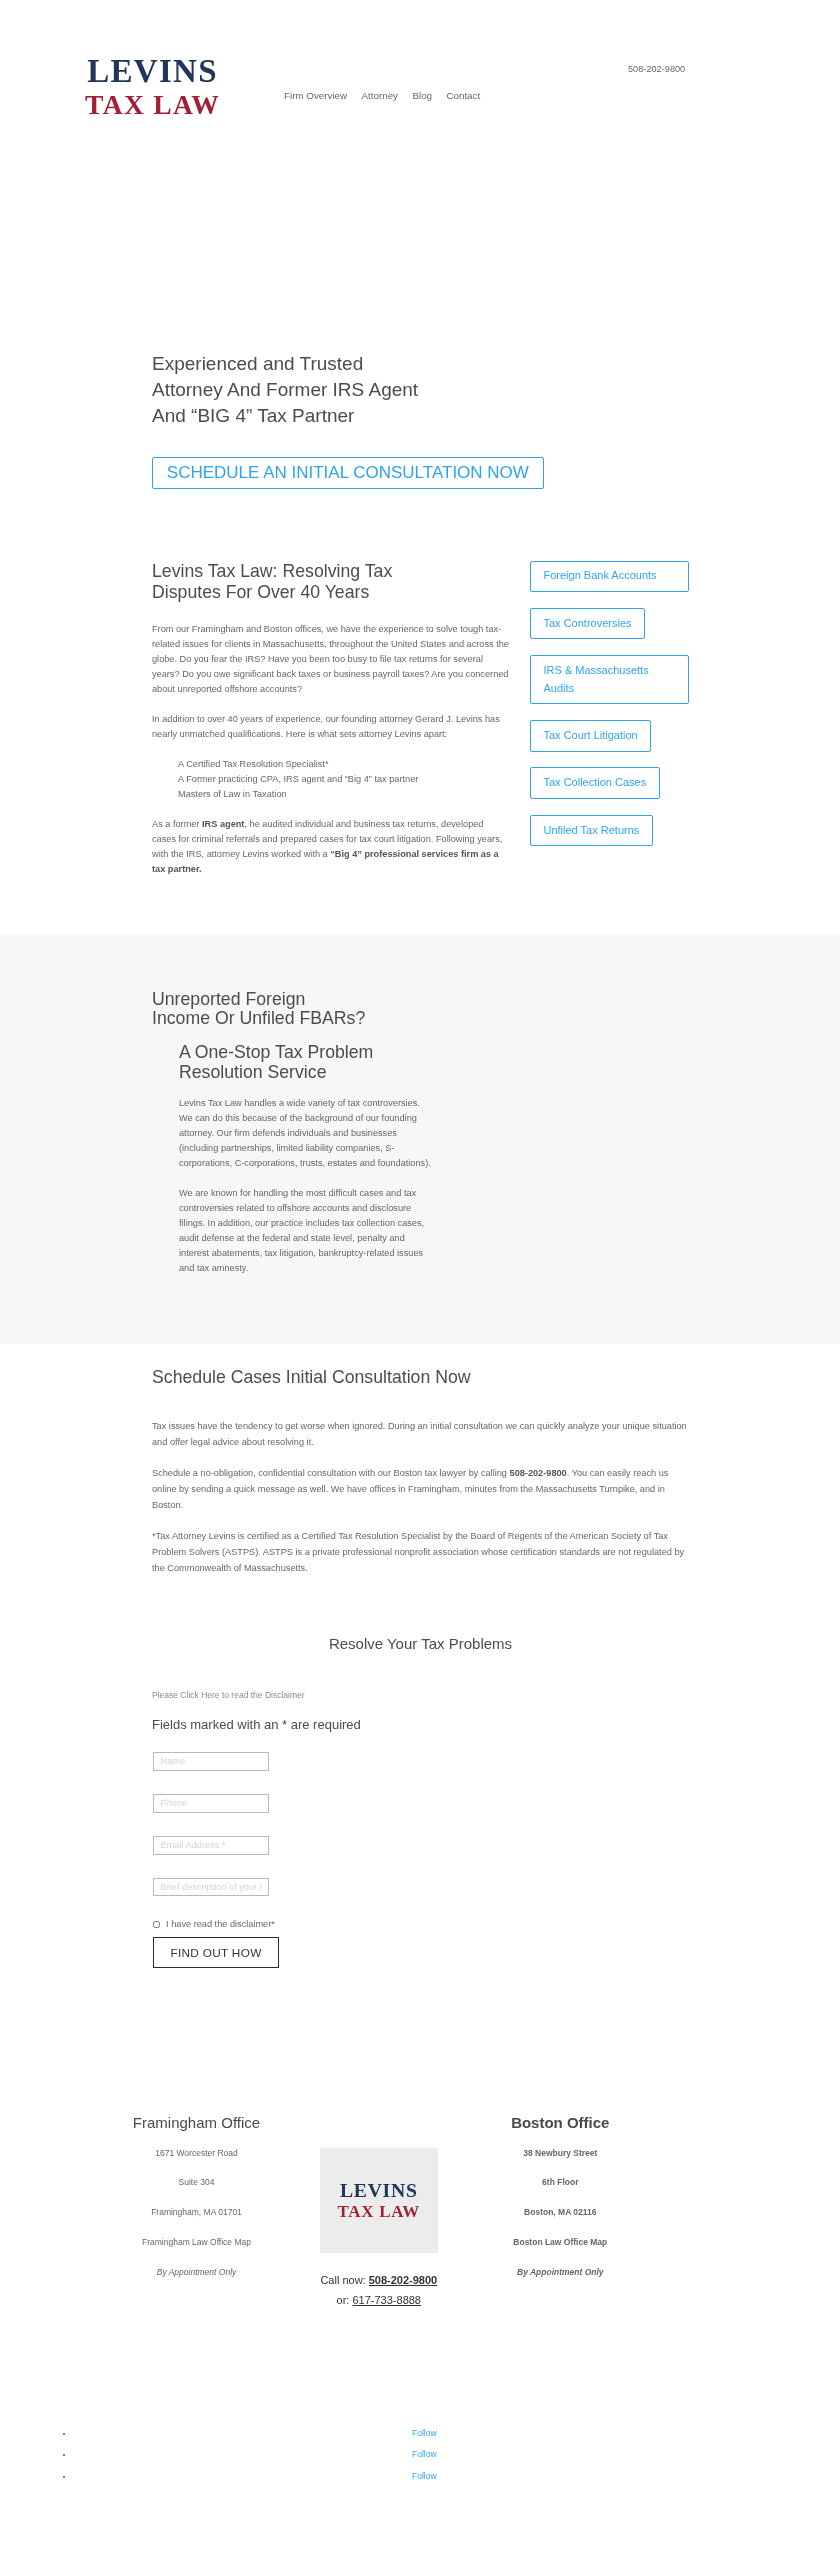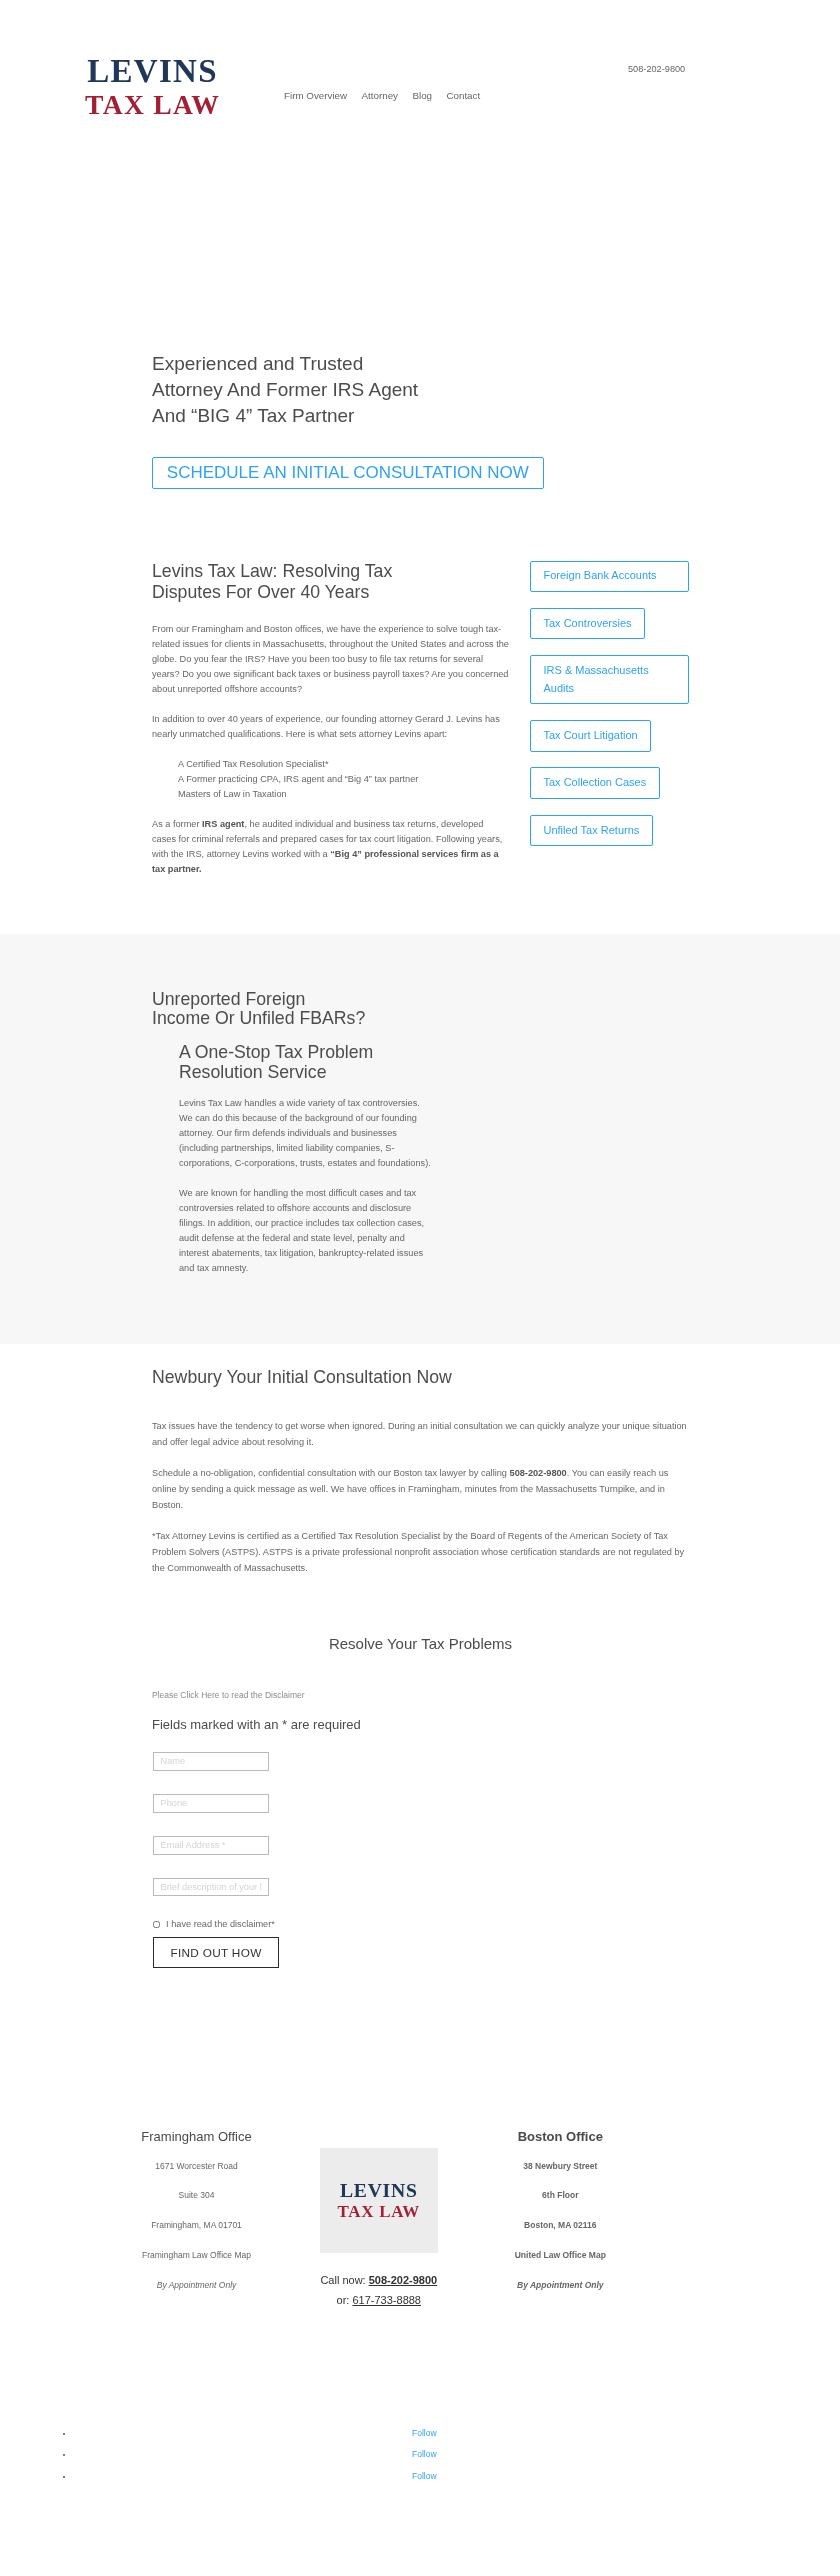--- a/index.html
+++ b/index.html
@@ -53,21 +53,21 @@
   .tinput::placeholder{color:#d4d4d4;opacity:1;}
   .check-row{display:flex;align-items:center;gap:5.9px;margin:4.6px 0 7.9px;font-size:9.2px;color:#666;}
   .check-row input{width:7.2px;height:7.2px;margin:0;}
   .submit-btn{border:1.3px solid #2b2b2b;background:#fff;padding:7.2px 16.4px;font-size:11.8px;letter-spacing:0.3px;color:#333;cursor:pointer;font-family:"Liberation Sans",sans-serif;}
 
   
   .footer{margin-top:146px;display:flex;}
   .f-col1{margin-left:85px;width:223px;text-align:center;}
   .f-col2{margin-left:11.8px;width:118px;text-align:center;}
   .f-col3{margin-left:11px;width:223px;text-align:center;font-weight:bold;}
-  .f-head{font-size:13px;color:#4a4a4a;margin-bottom:17px;margin-top:15px;}
+  .f-head{font-size:15px;color:#4a4a4a;margin-bottom:17px;}
   .f-line{font-size:8.5px;color:#666;margin-bottom:19.7px;}
   .f-line a{color:#666;}
   .f-italic{font-style:italic;}
   .f-logo-box{margin-top:34px;height:105px;background:#ececec;display:flex;flex-direction:column;justify-content:center;text-align:center;font-family:"Liberation Serif",serif;font-weight:bold;}
   .f-logo1{font-size:19.7px;line-height:21.7px;color:#20375a;letter-spacing:0.7px;}
   .f-logo2{font-size:17px;line-height:19px;color:#a31f34;letter-spacing:0.7px;}
   .call-block{margin-top:17px;font-size:11px;line-height:20.4px;color:#333;white-space:nowrap;}
   .call-block b u, .call-block u{color:#333;}
 
   
@@ -144,21 +144,21 @@
         <div>A One-Stop Tax Problem</div>
         <div>Resolution Service</div>
       </h2>
       <p class="body-p">Levins Tax Law handles a wide variety of tax controversies. We can do this because of the background of our founding attorney. Our firm defends individuals and businesses (including partnerships, limited liability companies, S-corporations, C-corporations, trusts, estates and foundations).</p>
       <p class="body-p">We are known for handling the most difficult cases and tax controversies related to offshore accounts and disclosure filings. In addition, our practice includes tax collection cases, audit defense at the federal and state level, penalty and interest abatements, tax litigation, bankruptcy-related issues and tax amnesty.</p>
     </div>
   </div>
 </div>
 
 <div class="section4">
-  <h2 class="big">Newbury Your Initial Consultation Now</h2>
+  <h2 class="big">Schedule Cases Initial Consultation Now</h2>
   <p class="body-p">Tax issues have the tendency to get worse when ignored. During an initial consultation we can quickly analyze your unique situation and offer legal advice about resolving it.</p>
   <p class="body-p"><span>Schedule a no-obligation, confidential consultation with our Boston tax lawyer by calling </span><b>508-202-9800</b><span>. You can easily reach us online by sending a quick message as well. We have offices in Framingham, minutes from the Massachusetts Turnpike, and in Boston.</span></p>
   <p class="body-p">*Tax Attorney Levins is certified as a Certified Tax Resolution Specialist by the Board of Regents of the American Society of Tax Problem Solvers (ASTPS). ASTPS is a private professional nonprofit association whose certification standards are not regulated by the Commonwealth of Massachusetts.</p>
 </div>
 
 <div class="section5">
   <div class="form-title">Resolve Your Tax Problems</div>
   <a href="#" class="disclaimer-link">Please Click Here to read the Disclaimer</a>
   <div class="required-note">Fields marked with an * are required</div>
   <form class="the-form">
@@ -191,21 +191,21 @@
     <div class="call-block">
       <div><span>Call now: </span><b><u><a href="#" style="color:#333">508-202-9800</a></u></b></div>
       <div><span>or: </span><u><a href="#" style="color:#333">617-733-8888</a></u></div>
     </div>
   </div>
   <div class="f-col3">
     <div class="f-head">Boston Office</div>
     <div class="f-line">38 Newbury Street</div>
     <div class="f-line">6th Floor</div>
     <div class="f-line">Boston, MA 02116</div>
-    <div class="f-line"><a href="#">United Law Office Map</a></div>
+    <div class="f-line"><a href="#">Boston Law Office Map</a></div>
     <div class="f-line f-italic">By Appointment Only</div>
   </div>
 </div>
 
 <div class="social">
   <ul>
     <li><a href="#">Follow</a></li>
     <li><a href="#">Follow</a></li>
     <li><a href="#">Follow</a></li>
   </ul>

